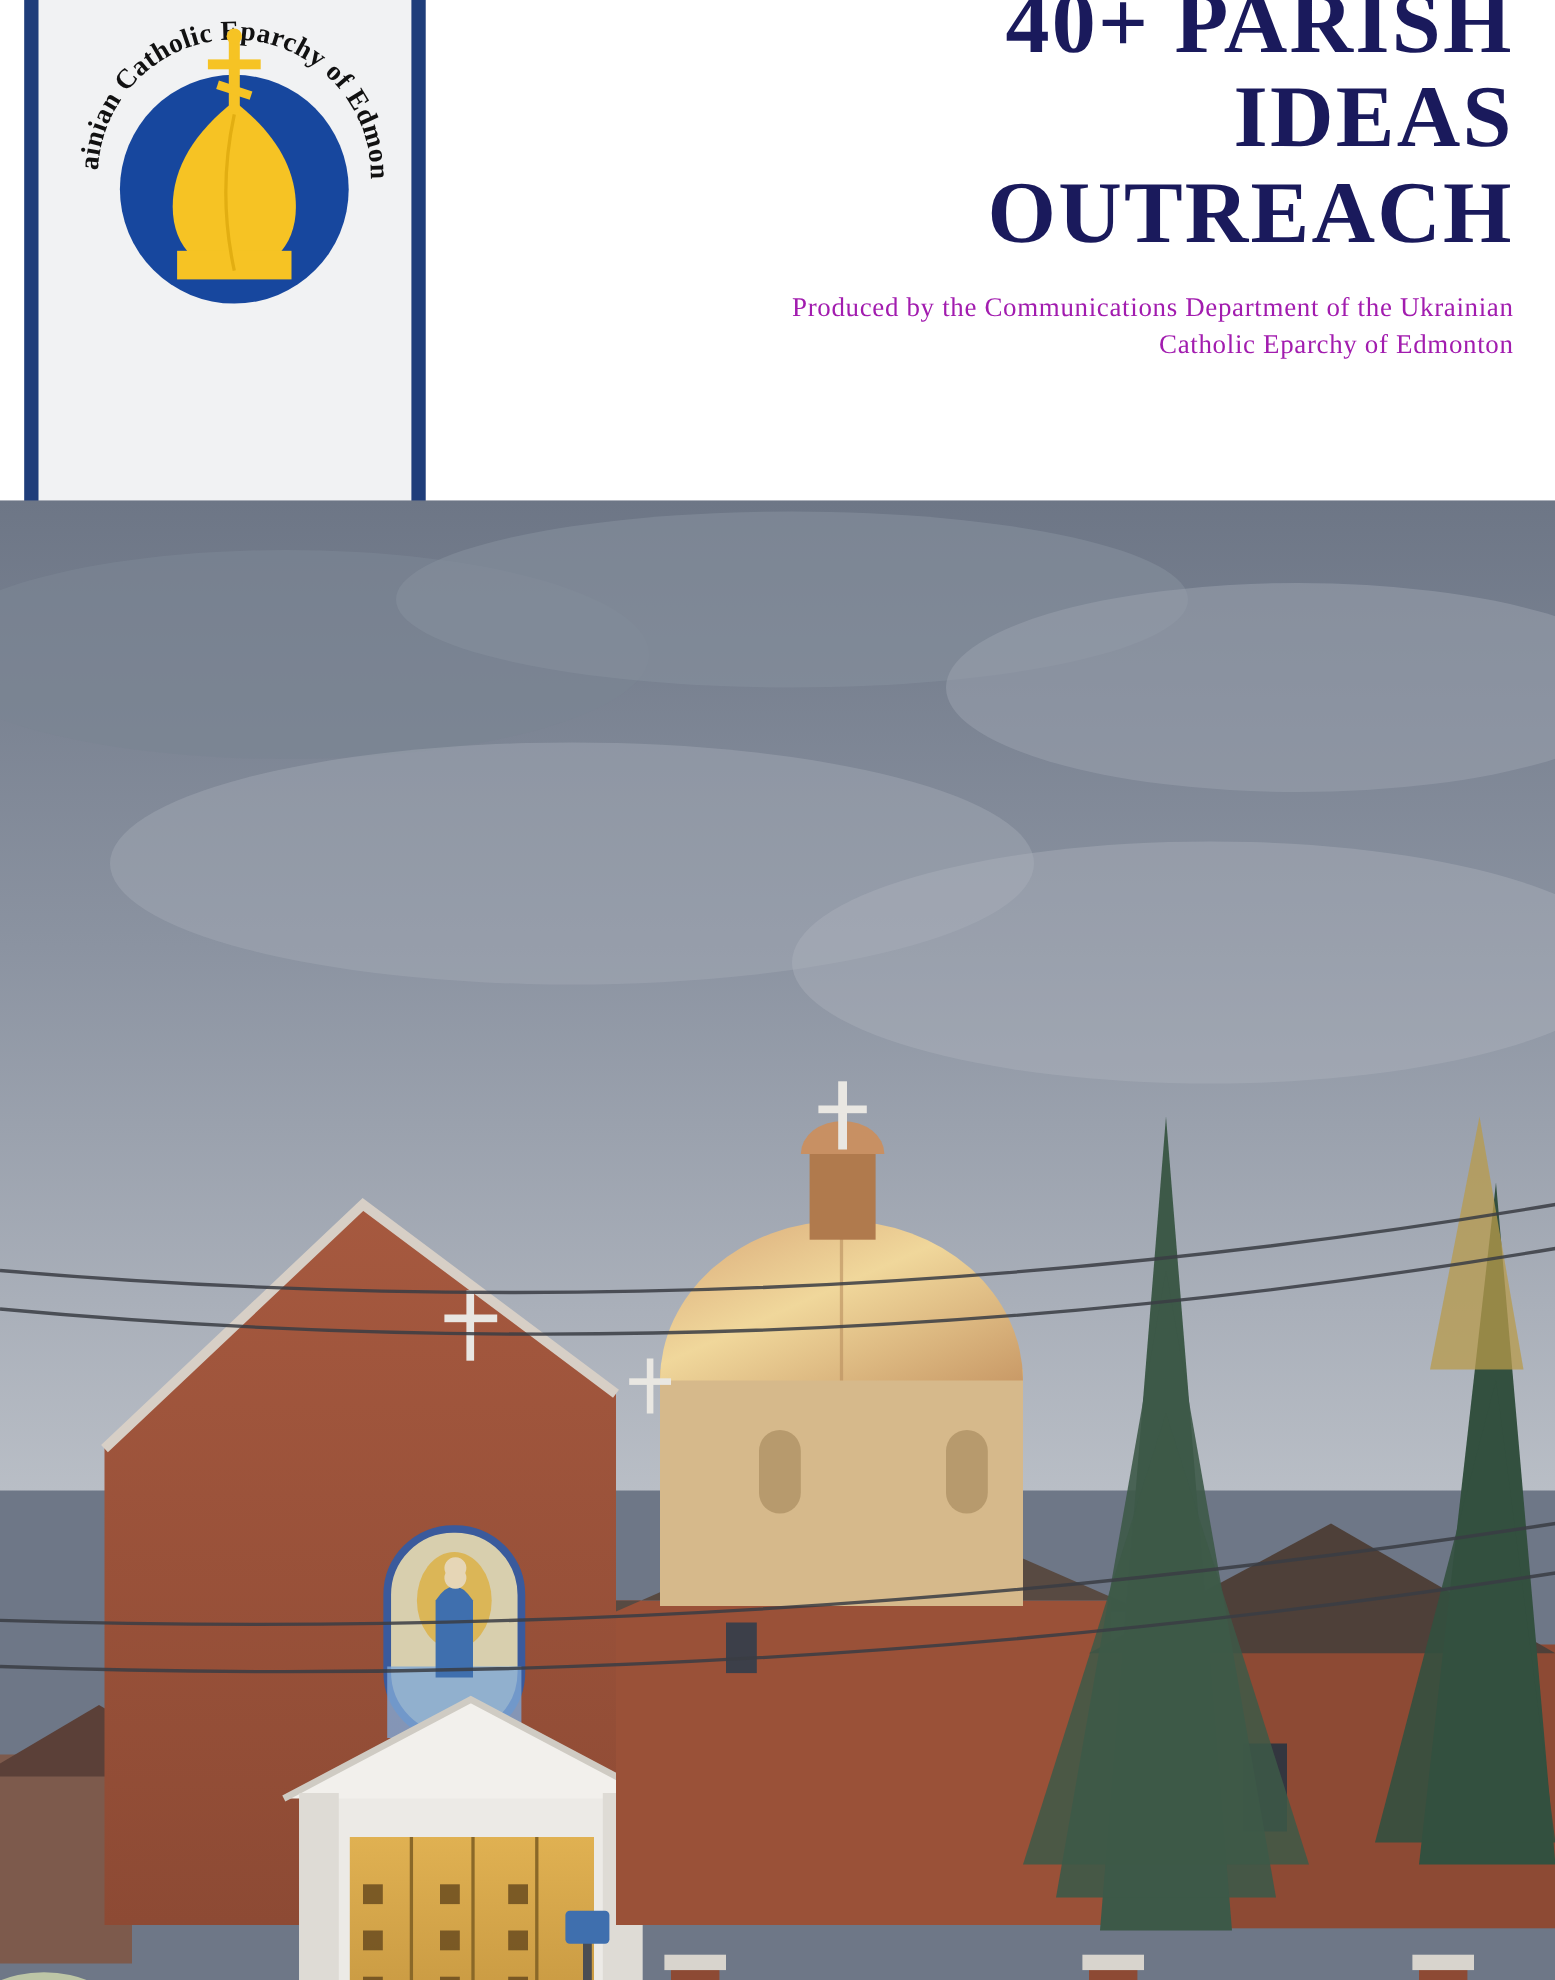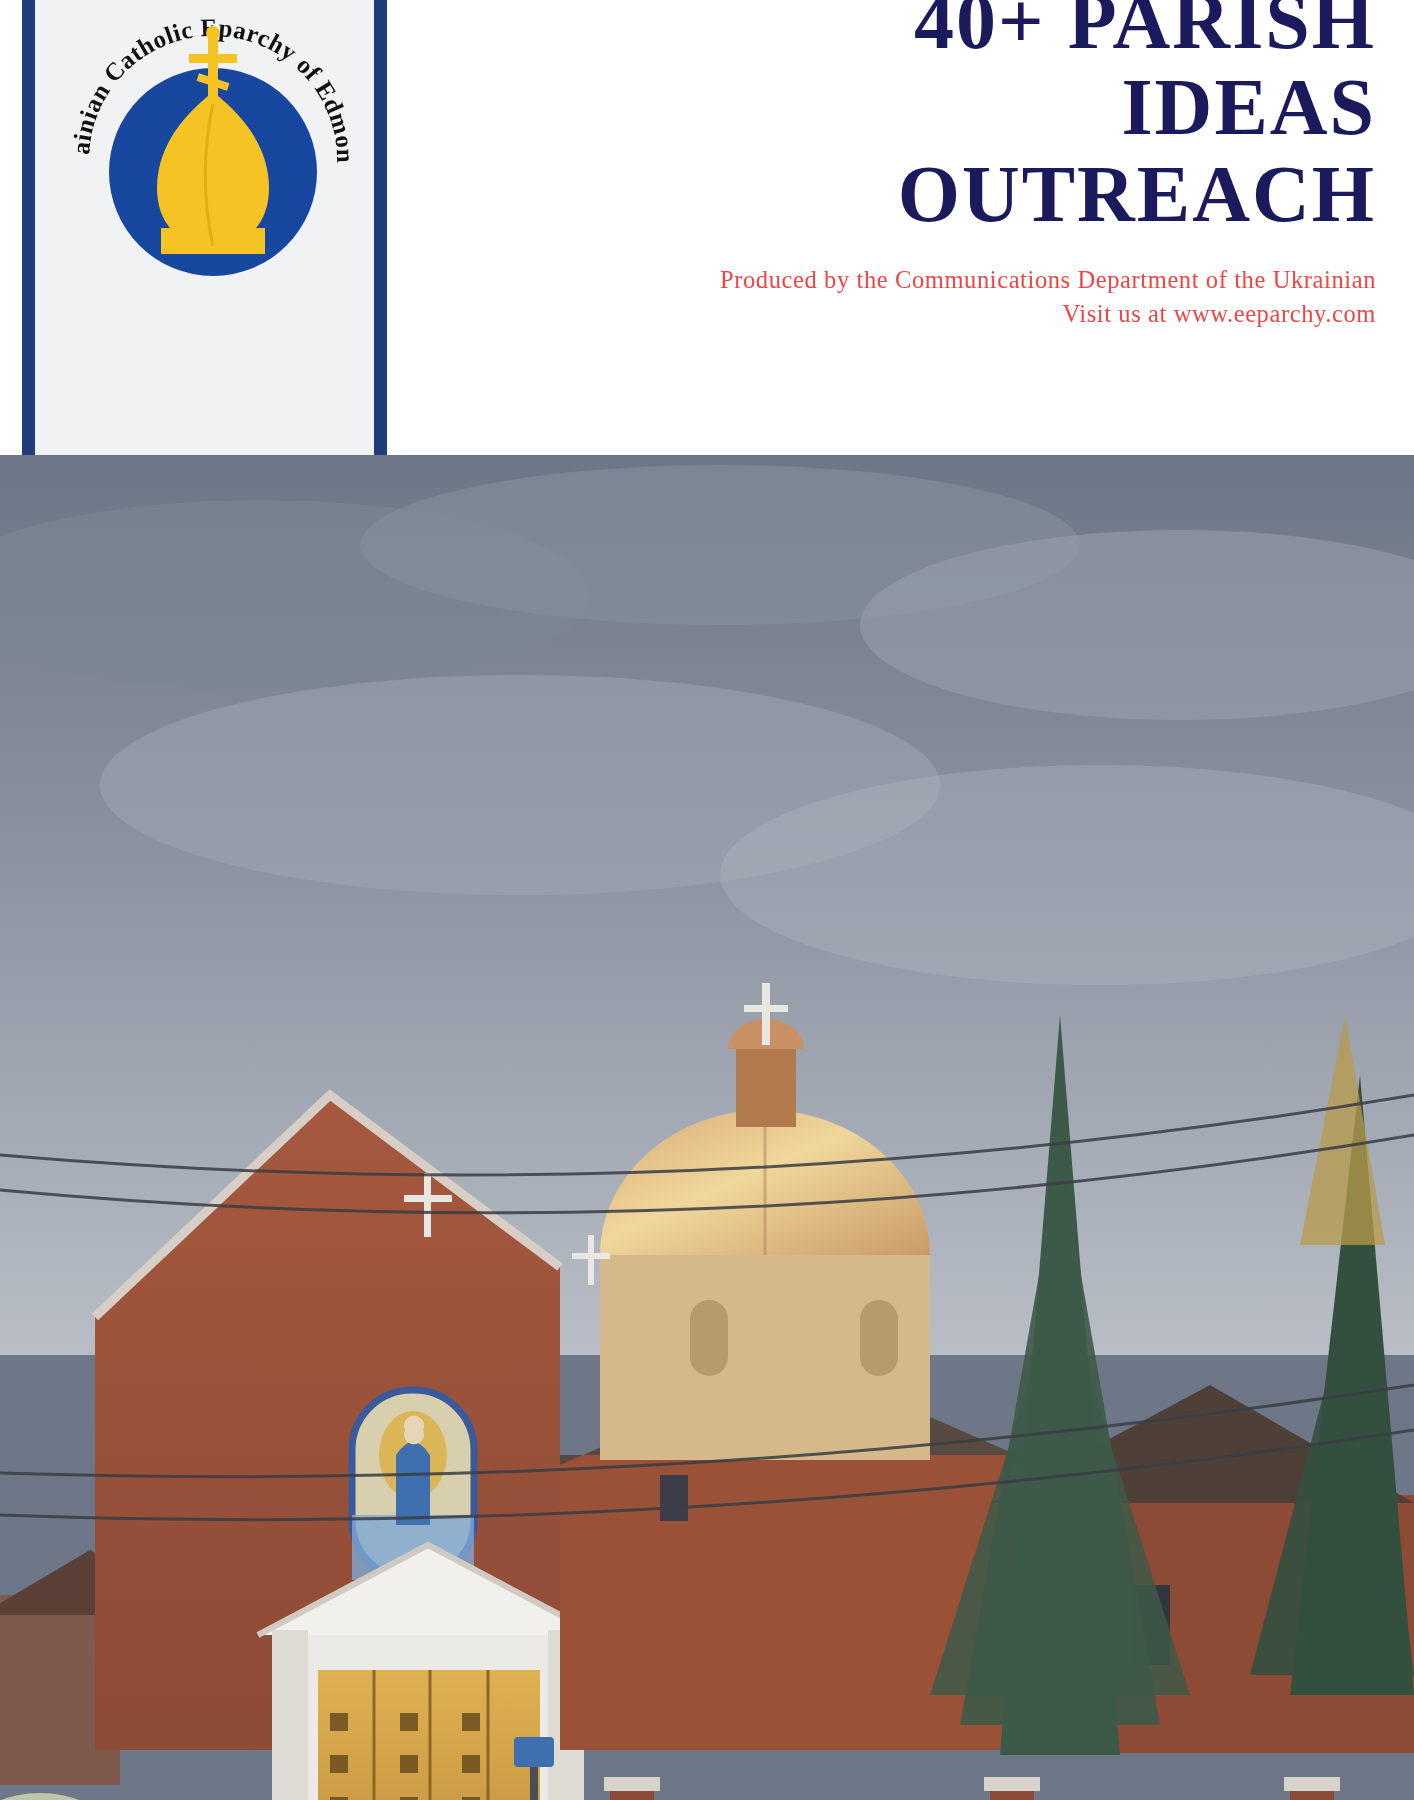--- a/index.html
+++ b/index.html
@@ -69,21 +69,21 @@
     color: #1a1a5c;
     text-transform: uppercase;
   }
 
   .subtitle {
     margin-top: 26px;
     font-family: "Liberation Serif", serif;
     font-size: 24.5px;
     line-height: 1.38;
     letter-spacing: 0.6px;
-    color: #ef4444;
+    color: #a21caf;
   }
   .subtitle div { white-space: nowrap; }
 
   
   .photo {
     position: absolute;
     top: 455px;
     left: 0;
     width: 1414px;
     height: 1345px;
@@ -133,21 +133,21 @@
     </div>
 
     <div class="title-block">
       <div class="title">
         <div>40+ PARISH</div>
         <div>IDEAS</div>
         <div>OUTREACH</div>
       </div>
       <div class="subtitle">
         <div>Produced by the Communications Department of the Ukrainian</div>
-        <div>Visit us at www.eeparchy.com</div>
+        <div>Catholic Eparchy of Edmonton</div>
       </div>
     </div>
   </div>
 
   <div class="photo">
     <svg viewBox="0 0 1414 1345" preserveAspectRatio="none">
       <defs>
         <linearGradient id="sky" x1="0" y1="0" x2="0" y2="1">
           <stop offset="0%" stop-color="#6d7686"></stop>
           <stop offset="45%" stop-color="#8b93a1"></stop>

